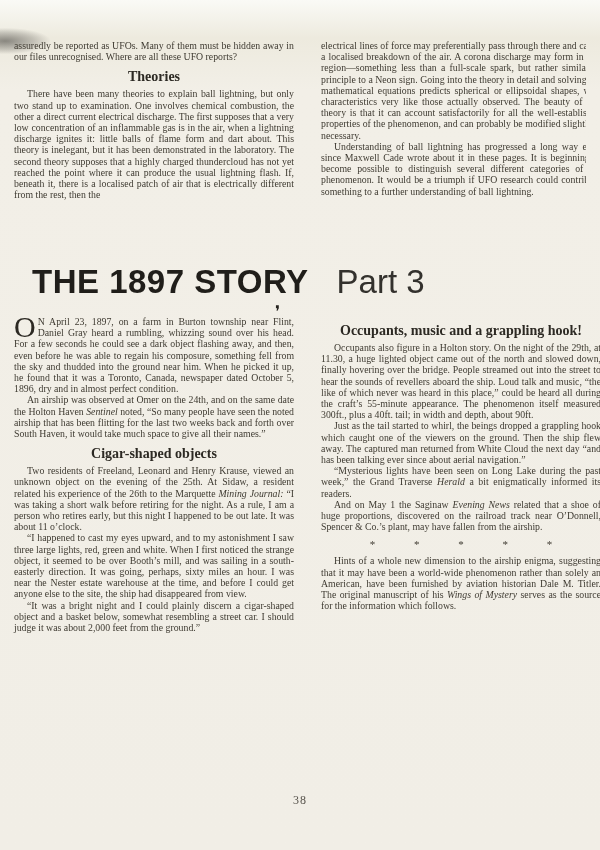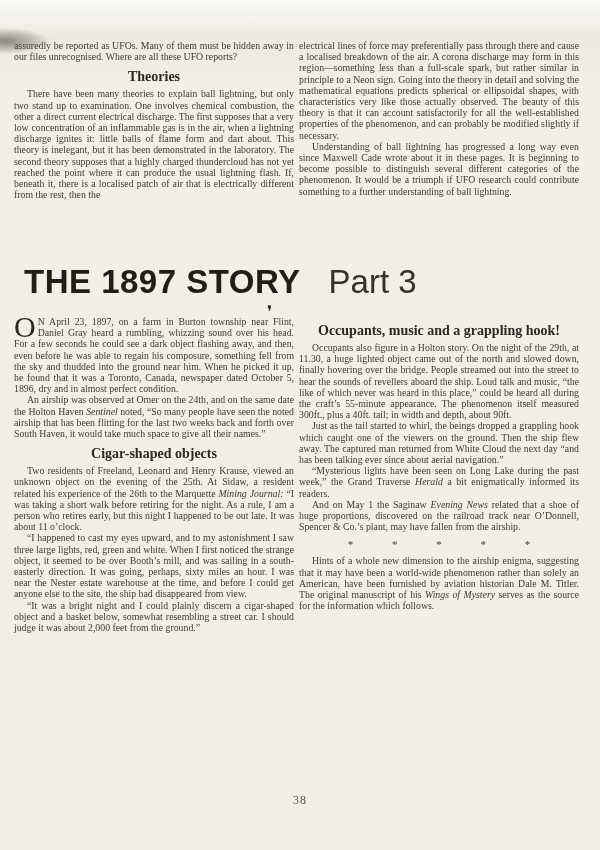--- a/index.html
+++ b/index.html
@@ -13,21 +13,21 @@
     width: 600px; height: 850px;
     overflow: hidden;
     background: linear-gradient(180deg, #fafaf6 0px, #edeade 38px, #f2efe7 90px, #f1eee6 100%);
     color: #3e3a31;
   }
   .scan-blob {
     position: absolute; top: 28px; left: -14px; width: 64px; height: 26px;
     background: radial-gradient(ellipse at 30% 50%, rgba(70,68,64,0.60) 0%, rgba(70,68,64,0.25) 45%, rgba(70,68,64,0) 72%);
   }
   .content { position: absolute; left: 0; top: 0; width: 600px; padding: 40px 14px 0; box-sizing: border-box; }
-  .cols { display: flex; gap: 5px; }
+  .cols { display: flex; gap: 27px; }
   .col { width: 280px; flex: 0 0 280px; }
   .cols.pre { height: 192px; overflow: hidden; }
 
   .para {
     margin: 0;
     font-size: 9.8px;
     line-height: 11.2px;
     text-align: justify;
     text-indent: 13px;
     color: #3e3a31;
@@ -49,21 +49,21 @@
   }
   .dropcap {
     float: left;
     font-size: 30px;
     line-height: 20px;
     padding: 1px 2px 0 0;
     color: #2c2923;
   }
   em { font-style: italic; }
 
-  .article-header { margin: 32px 8px 16px; padding-left: 2px; }
+  .article-header { margin: 32px 16px 16px; padding-left: 2px; }
   .headline {
     margin: 0;
     font-family: "Liberation Sans", sans-serif;
     font-weight: bold;
     font-size: 33px;
     line-height: 36px;
     letter-spacing: 0.5px;
     color: #201e1a;
   }
   .headline .suffix { font-weight: normal; margin-left: 28px; letter-spacing: 0; color: #33312d; }

